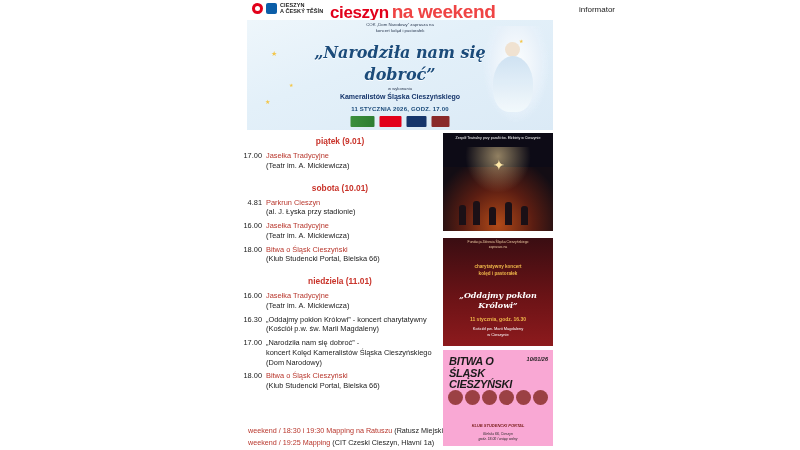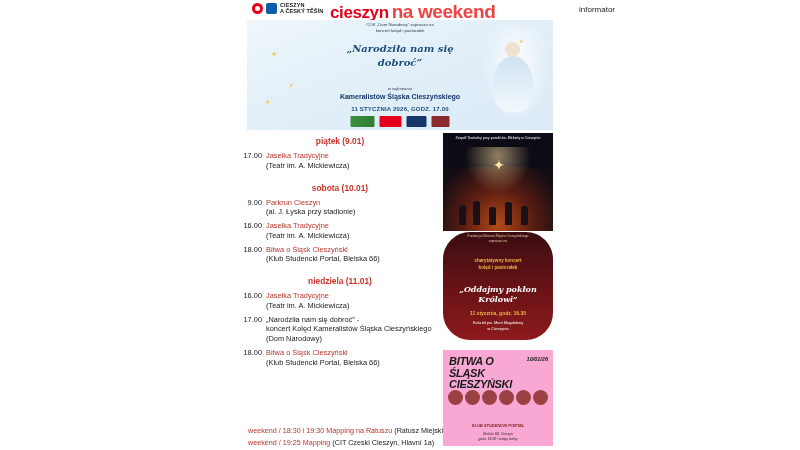--- a/index.html
+++ b/index.html
@@ -104,21 +104,21 @@
     color: #2b3a52;
     line-height: 1.4;
   }
   .poster .title {
     position: absolute;
     left: 0; right: 0; top: 22px;
     text-align: center;
     font-family: "DejaVu Serif", serif;
     font-style: italic;
     font-weight: bold;
-    font-size: 10px;
+    font-size: 16px;
     color: #1b4b7a;
     line-height: 1.35;
     text-shadow: 0 1px 0 rgba(255,255,255,.8);
   }
   .poster .sub-small {
     position: absolute;
     left: 0; right: 0; top: 66px;
     text-align: center;
     font-size: 4.2px;
     color: #2b3a52;
@@ -240,21 +240,21 @@
   }
   #thumb1 .star {
     position: absolute; left: 50px; top: 24px;
     color: #ffe9a8; font-size: 14px;
   }
   #thumb1 .fig {
     position: absolute; bottom: 6px; width: 7px; height: 20px;
     background: #1b1016; border-radius: 3px 3px 0 0;
   }
 
-  #thumb2 { top: 232px; height: 108px; background: linear-gradient(180deg,#3a0d12,#6b1316 55%,#8d1a1d); border-radius: 27px; }
+  #thumb2 { top: 238px; height: 108px; background: linear-gradient(180deg,#3a0d12,#6b1316 55%,#8d1a1d); }
   #thumb2 .t2-top {
     position: absolute; left: 0; right: 0; top: 2px; text-align: center;
     font-size: 3.4px; color: #e9c7a0; line-height: 1.5;
   }
   #thumb2 .t2-mid {
     position: absolute; left: 0; right: 0; top: 26px; text-align: center;
     font-size: 4.6px; color: #f0b84a; font-weight: bold; line-height: 1.5;
   }
   #thumb2 .t2-title {
     position: absolute; left: 0; right: 0; top: 52px; text-align: center;
@@ -348,21 +348,21 @@
         <span class="name">Jasełka Tradycyjne</span>
       </div>
       <div class="place">(Teatr im. A. Mickiewicza)</div>
     </div>
     <div class="ev">
     </div>
 
     <div class="day-head" style="margin-top:12px;">sobota (10.01)</div>
     <div class="ev">
       <div class="row">
-        <span class="time">9.00</span>
+        <span class="time">4.81</span>
         <span class="name">Parkrun Cieszyn</span>
       </div>
       <div class="place">(al. J. Łyska przy stadionie)</div>
     </div>
     <div class="ev">
       <div class="row">
         <span class="time">16.00</span>
         <span class="name">Jasełka Tradycyjne</span>
       </div>
       <div class="place">(Teatr im. A. Mickiewicza)</div>
@@ -375,20 +375,27 @@
       <div class="place">(Klub Studencki Portal, Bielska 66)</div>
     </div>
 
     <div class="day-head" style="margin-top:12px;">niedziela (11.01)</div>
     <div class="ev">
       <div class="row">
         <span class="time">16.00</span>
         <span class="name">Jasełka Tradycyjne</span>
       </div>
       <div class="place">(Teatr im. A. Mickiewicza)</div>
+    </div>
+    <div class="ev">
+      <div class="row">
+        <span class="time">16.30</span>
+        <span class="name dark">„Oddajmy pokłon Królowi” - koncert charytatywny</span>
+      </div>
+      <div class="place">(Kościół p.w. św. Marii Magdaleny)</div>
     </div>
     <div class="ev">
       <div class="row">
         <span class="time">17.00</span>
         <span class="name dark">„Narodziła nam się dobroć” -</span>
       </div>
       <div class="place">koncert Kolęd Kameralistów Śląska Cieszyńskiego</div>
       <div class="place">(Dom Narodowy)</div>
     </div>
     <div class="ev">

